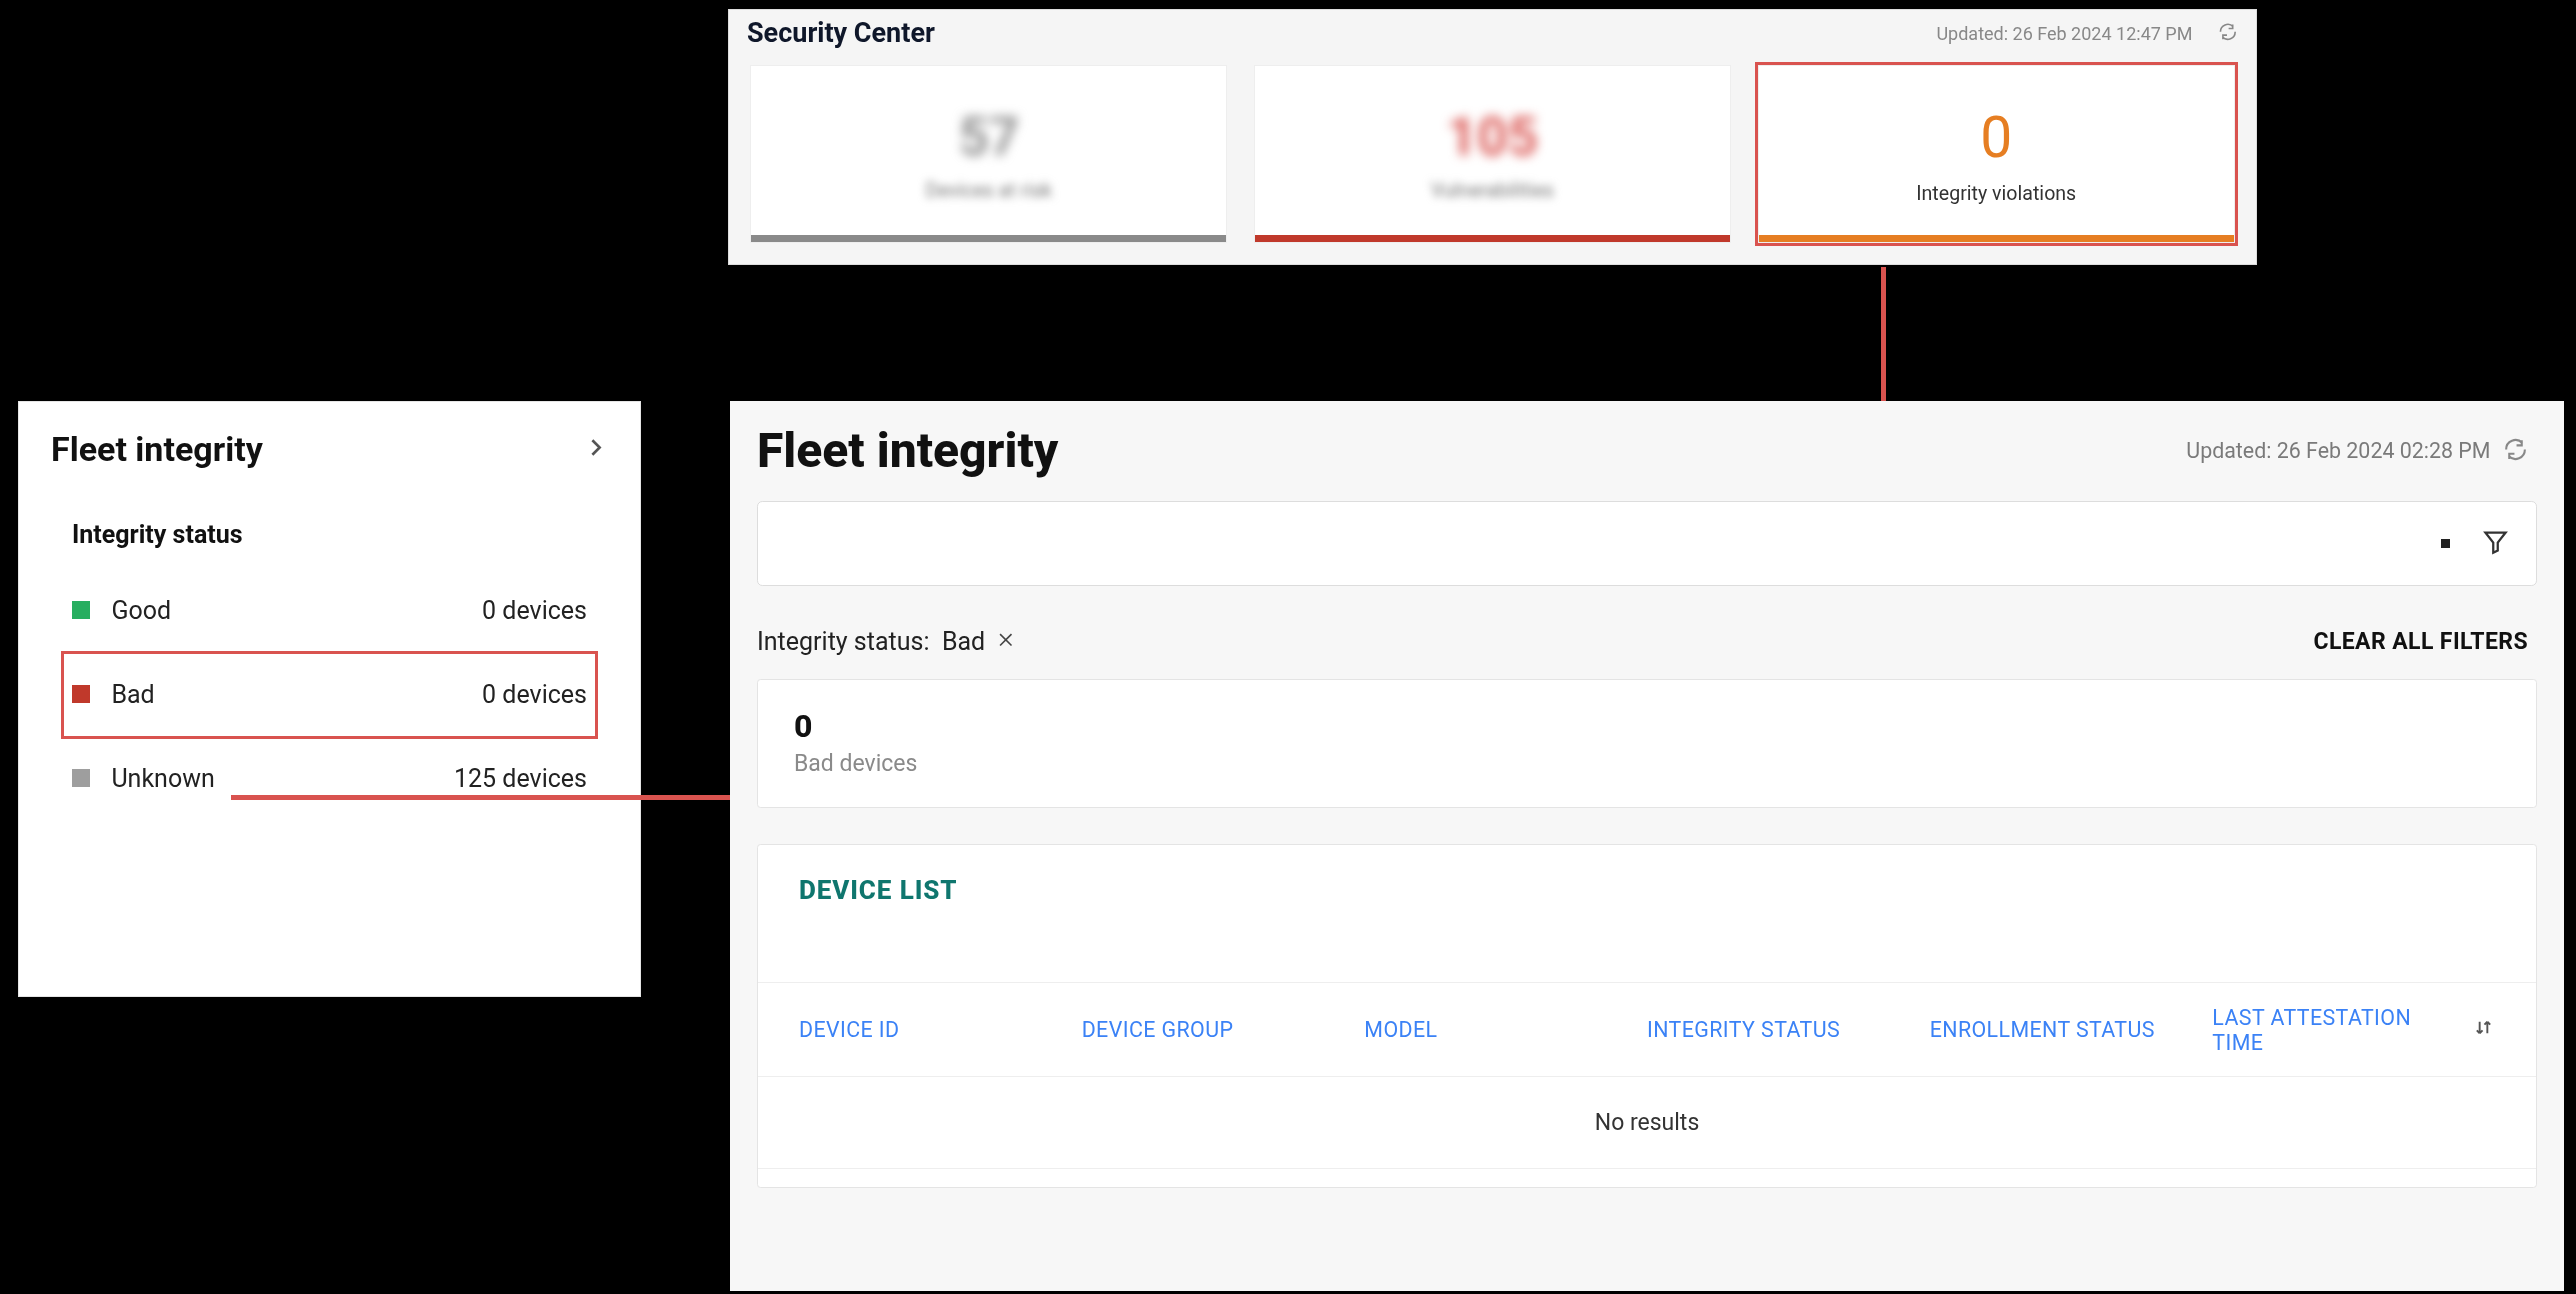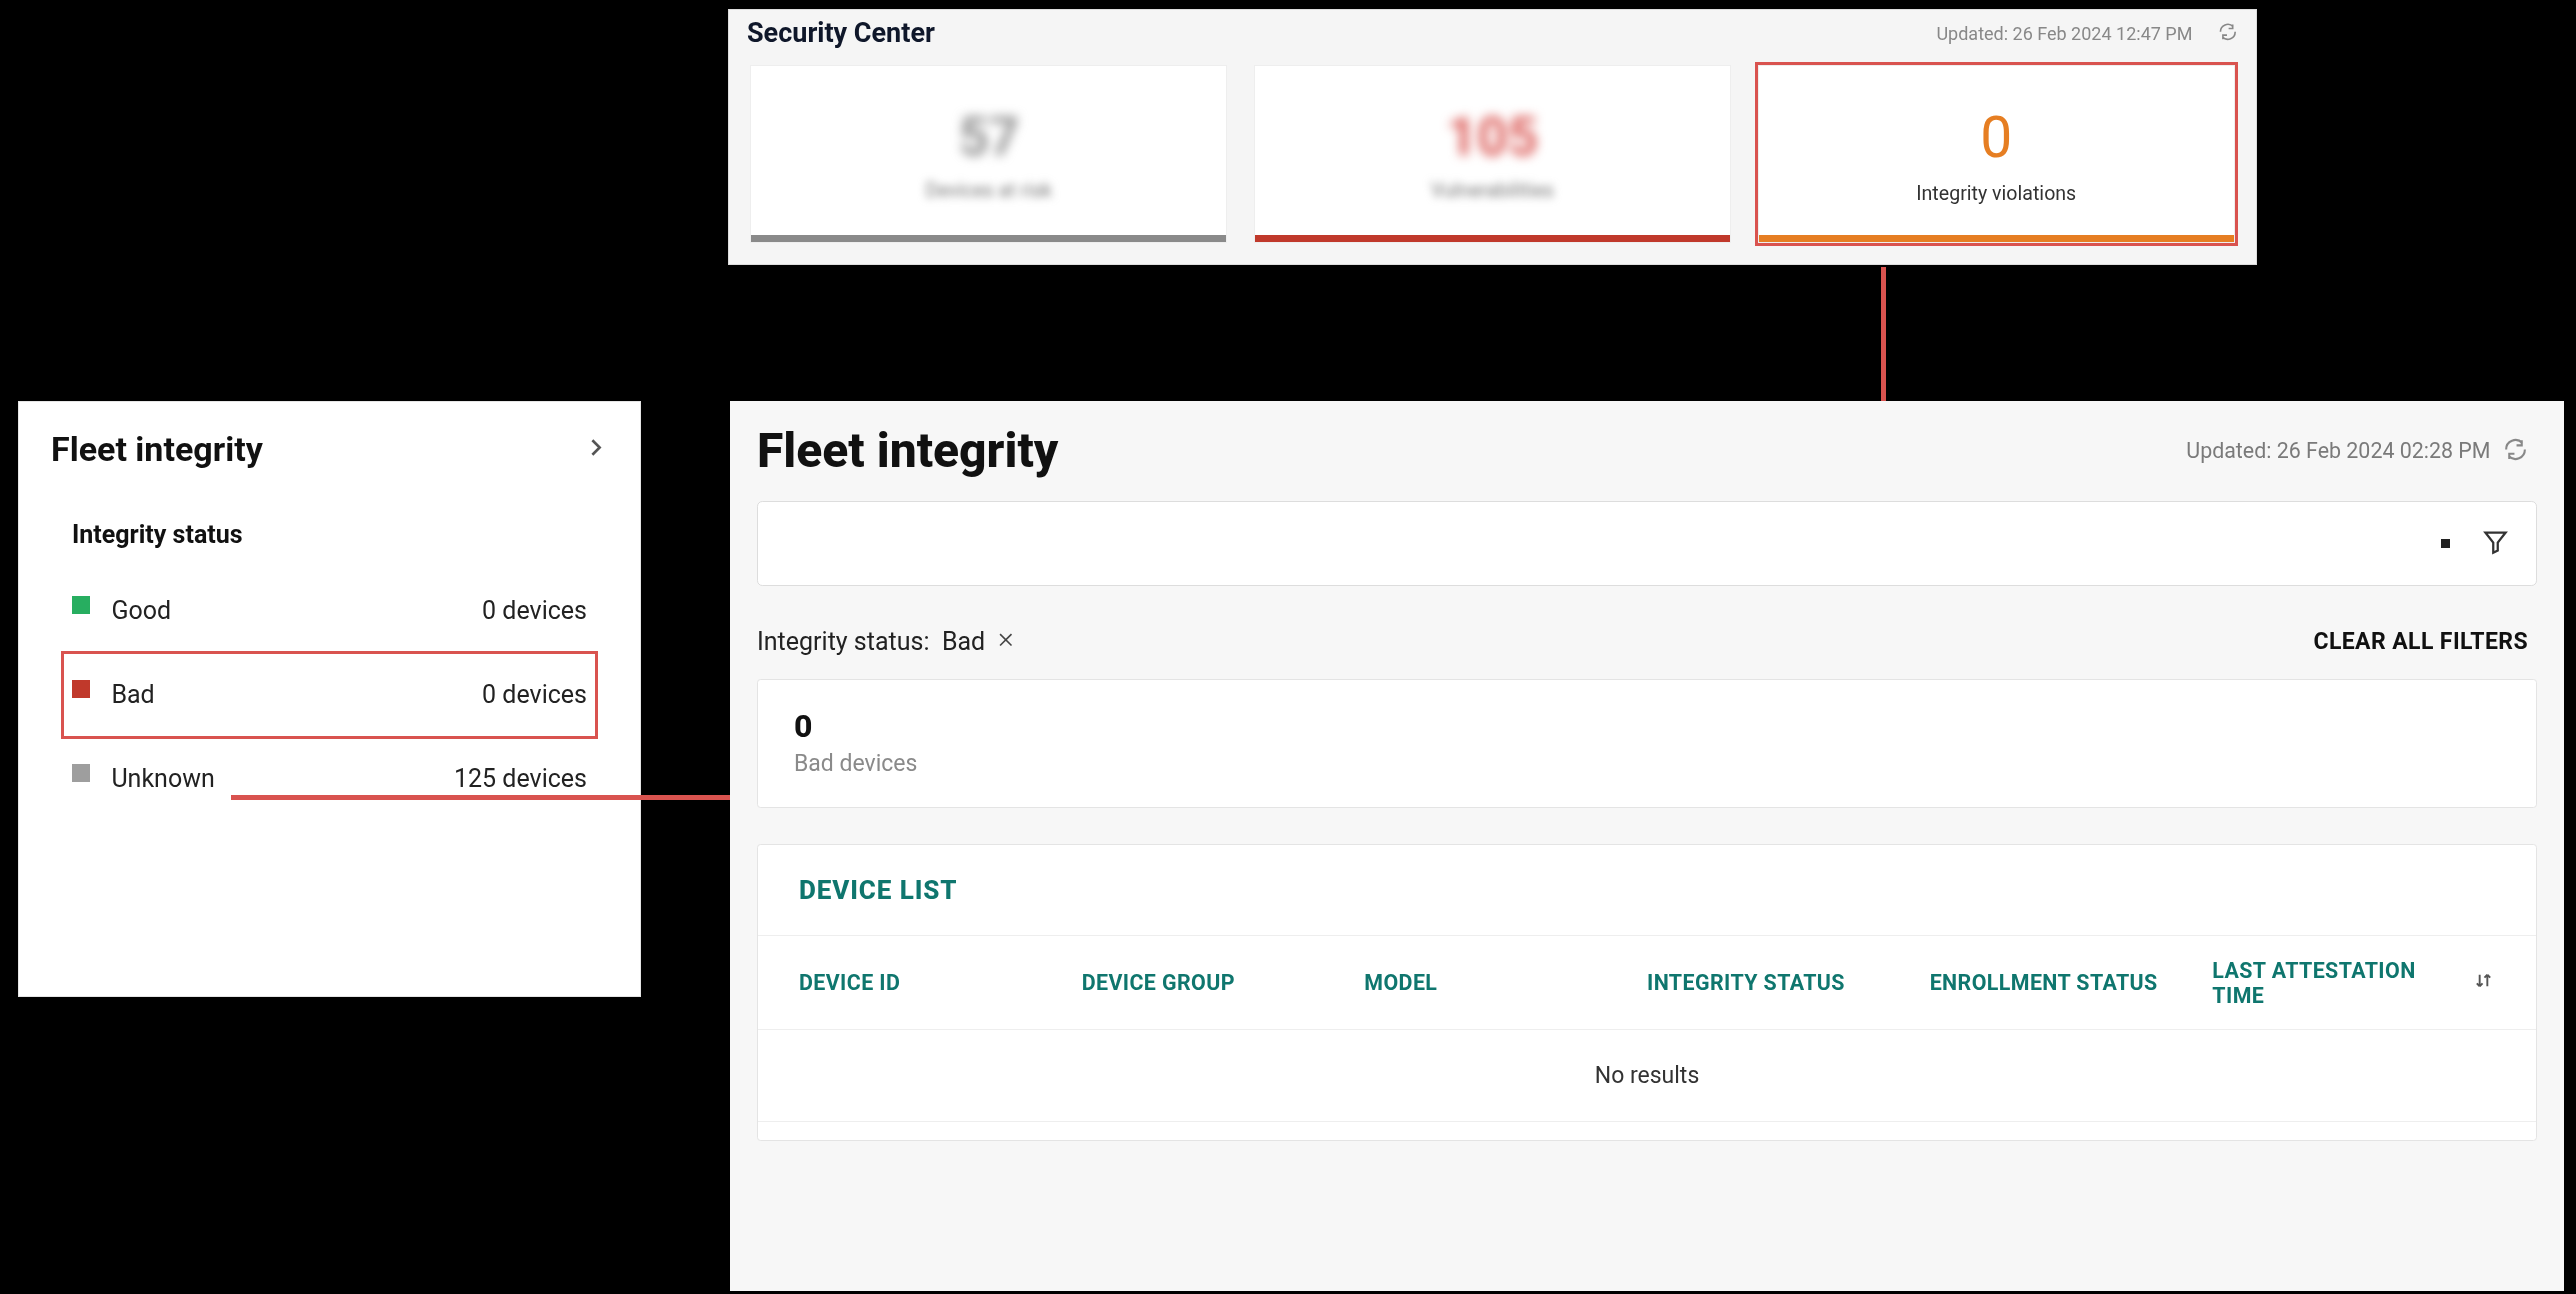--- a/index.html
+++ b/index.html
@@ -75,21 +75,21 @@
 
   .side-sub { font-size: 25px; font-weight: 700; color: #111; padding: 27px 53px 19.6px 53px; }
   .status-list { padding: 0 53px; }
   .status-row {
     display: flex; align-items: center; justify-content: space-between;
     padding: 27px 0;
     border-bottom: 0.9px solid #eee;
     font-size: 25px; color: #222;
   }
   .status-row:last-child { border-bottom: none; }
-  .status-left { display: flex; align-items: flex-start; gap: 21.4px; }
+  .status-left { display: flex; align-items: center; gap: 21.4px; }
   .sq { width: 18px; height: 18px; }
   .sq.good { background: #27ae60; }
   .sq.bad { background: #c0392b; }
   .sq.unknown { background: #9e9e9e; }
   .status-row.highlight { outline: 3.6px solid #d9534f; outline-offset: -1.8px; padding-left: 9px; padding-right: 9px; margin-left: -9px; margin-right: -9px; }
 
   
   .arrow-right {
     position: absolute;
     left: 231px; top: 790px;
@@ -154,21 +154,21 @@
     border: 0.9px solid #e4e4e4;
     border-radius: 3.6px;
     padding-bottom: 18px;
   }
   .table-title { font-size: 26px; font-weight: 800; letter-spacing: 0.9px; color: #0f766e; padding: 30px 41px; }
   .thead {
     display: flex; align-items: center;
     padding: 21.4px 41px;
     border-top: 0.9px solid #eee;
     border-bottom: 0.9px solid #eee;
-    font-size: 21.4px; font-weight: 700; letter-spacing: 0.4px; color: #0f766e;
+    font-size: 21.4px; font-weight: 400; letter-spacing: 0.4px; color: #3b82f6; margin-top: 47px;
   }
   .col { flex: 1; }
   .col.last { display: flex; align-items: center; gap: 21px; justify-content: center; }
   .sort-icon svg { width: 23px; height: 23px; stroke: #555; fill: none; stroke-width: 2; }
   .tbody { padding: 32px 0; text-align: center; font-size: 23px; color: #333; border-bottom: 0.9px solid #eee; }
 </style>
 </head>
 <body>
 
 <div class="security-center">

